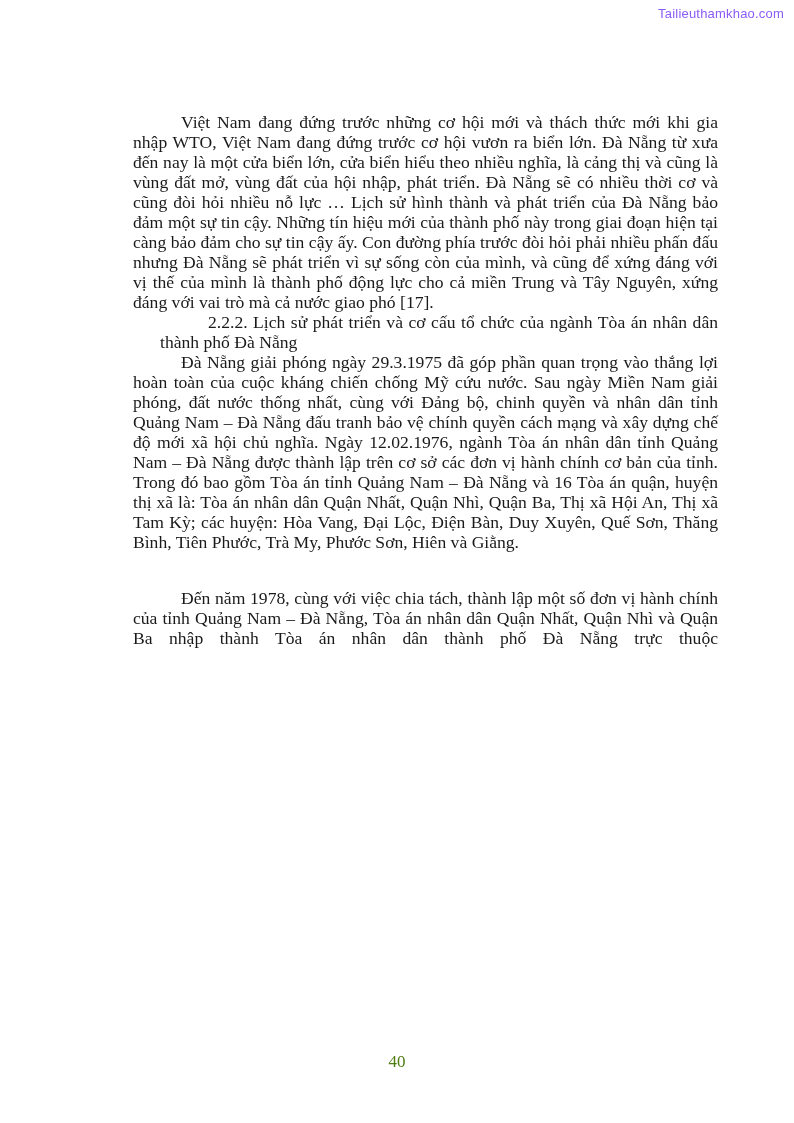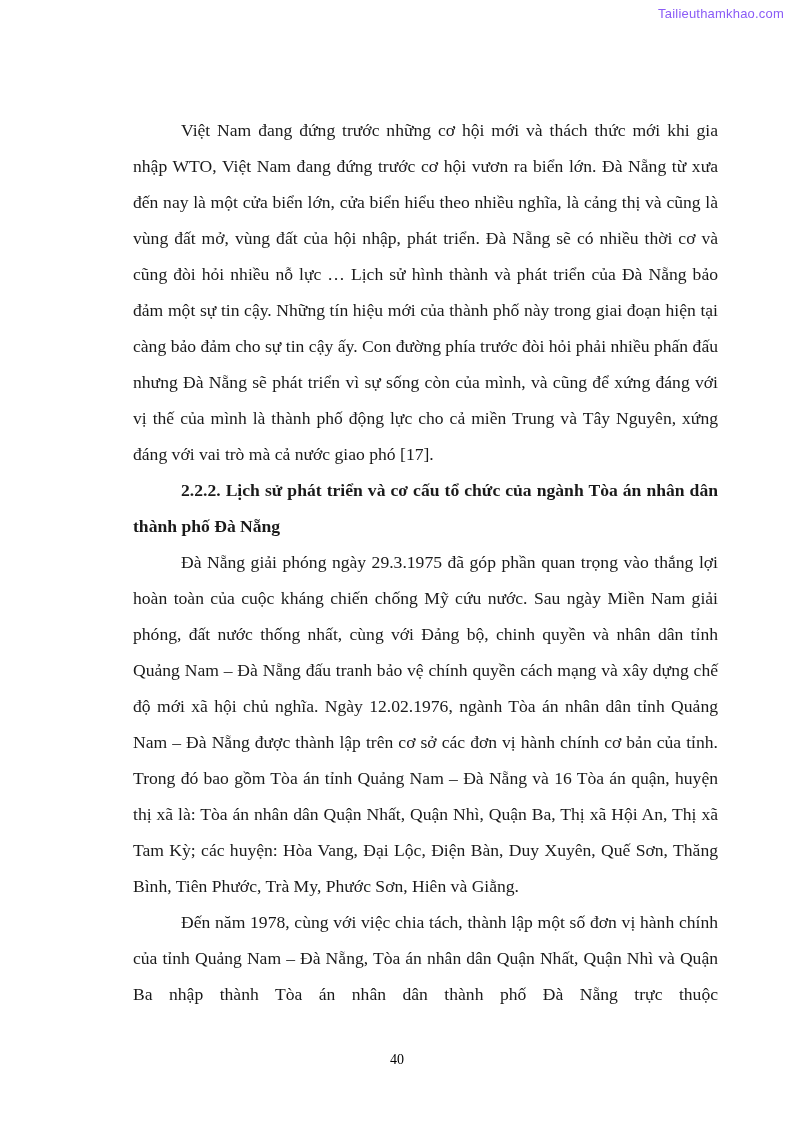--- a/index.html
+++ b/index.html
@@ -1,27 +1,27 @@
 <!DOCTYPE html>
 <html><head>
 <meta charset="utf-8">
 <style>
   html, body { margin:0; padding:0; background:#ffffff; }
   body { width:794px; height:1123px; position:relative; overflow:hidden; }
   .watermark { position:absolute; top:6px; right:10px; font-family:"Liberation Sans", sans-serif; font-size:13px; color:#8b5cf6; letter-spacing:0.2px; }
-  .page { position:absolute; left:133px; top:112px; width:585px; font-family:"Liberation Serif", serif; font-size:17.6px; line-height:36px; color:#1a1a1a; }
+  .page { position:absolute; left:133px; top:112px; width:585px; font-family:"Liberation Serif", serif; font-size:17.6px; line-height:20px; color:#1a1a1a; }
   .page p { margin:0; text-align:justify; text-indent:48px; }
-  .page p.heading { font-weight:bold; }
-  .pagenum { position:absolute; left:0; width:794px; top:1052px; text-align:center; font-family:"Liberation Serif", serif; font-size:14px; color:#000000; }
+  .page p.heading { font-weight:normal;margin-left:27px; }
+  .pagenum { position:absolute; left:0; width:794px; top:1052px; text-align:center; font-family:"Liberation Serif", serif; font-size:17px; color:#4d7c0f; }
 </style>
 </head>
 <body>
 
 <div class="watermark">Tailieuthamkhao.com</div>
 
 <div class="page">
   <p>Việt Nam đang đứng trước những cơ hội mới và thách thức mới khi gia nhập WTO, Việt Nam đang đứng trước cơ hội vươn ra biển lớn. Đà Nẵng từ xưa đến nay là một cửa biển lớn, cửa biển hiểu theo nhiều nghĩa, là cảng thị và cũng là vùng đất mở, vùng đất của hội nhập, phát triển. Đà Nẵng sẽ có nhiều thời cơ và cũng đòi hỏi nhiều nỗ lực … Lịch sử hình thành và phát triển của Đà Nẵng bảo đảm một sự tin cậy. Những tín hiệu mới của thành phố này trong giai đoạn hiện tại càng bảo đảm cho sự tin cậy ấy. Con đường phía trước đòi hỏi phải nhiều phấn đấu nhưng Đà Nẵng sẽ phát triển vì sự sống còn của mình, và cũng để xứng đáng với vị thế của mình là thành phố động lực cho cả miền Trung và Tây Nguyên, xứng đáng với vai trò mà cả nước giao phó [17].</p>
   <p class="heading">2.2.2. Lịch sử phát triển và cơ cấu tổ chức của ngành Tòa án nhân dân thành phố Đà Nẵng</p>
   <p>Đà Nẵng giải phóng ngày 29.3.1975 đã góp phần quan trọng vào thắng lợi hoàn toàn của cuộc kháng chiến chống Mỹ cứu nước. Sau ngày Miền Nam giải phóng, đất nước thống nhất, cùng với Đảng bộ, chinh quyền và nhân dân tỉnh Quảng Nam – Đà Nẵng đấu tranh bảo vệ chính quyền cách mạng và xây dựng chế độ mới xã hội chủ nghĩa. Ngày 12.02.1976, ngành Tòa án nhân dân tỉnh Quảng Nam – Đà Nẵng được thành lập trên cơ sở các đơn vị hành chính cơ bản của tỉnh. Trong đó bao gồm Tòa án tỉnh Quảng Nam – Đà Nẵng và 16 Tòa án quận, huyện thị xã là: Tòa án nhân dân Quận Nhất, Quận Nhì, Quận Ba, Thị xã Hội An, Thị xã Tam Kỳ; các huyện: Hòa Vang, Đại Lộc, Điện Bàn, Duy Xuyên, Quế Sơn, Thăng Bình, Tiên Phước, Trà My, Phước Sơn, Hiên và Giằng.</p>
-  <p style="text-align-last:justify;">Đến năm 1978, cùng với việc chia tách, thành lập một số đơn vị hành chính của tỉnh Quảng Nam – Đà Nẵng, Tòa án nhân dân Quận Nhất, Quận Nhì và Quận Ba nhập thành Tòa án nhân dân thành phố Đà Nẵng trực thuộc</p>
+  <p style="text-align-last:justify;margin-top:36px;">Đến năm 1978, cùng với việc chia tách, thành lập một số đơn vị hành chính của tỉnh Quảng Nam – Đà Nẵng, Tòa án nhân dân Quận Nhất, Quận Nhì và Quận Ba nhập thành Tòa án nhân dân thành phố Đà Nẵng trực thuộc</p>
 </div>
 
 <div class="pagenum">40</div>
 
 </body></html>

